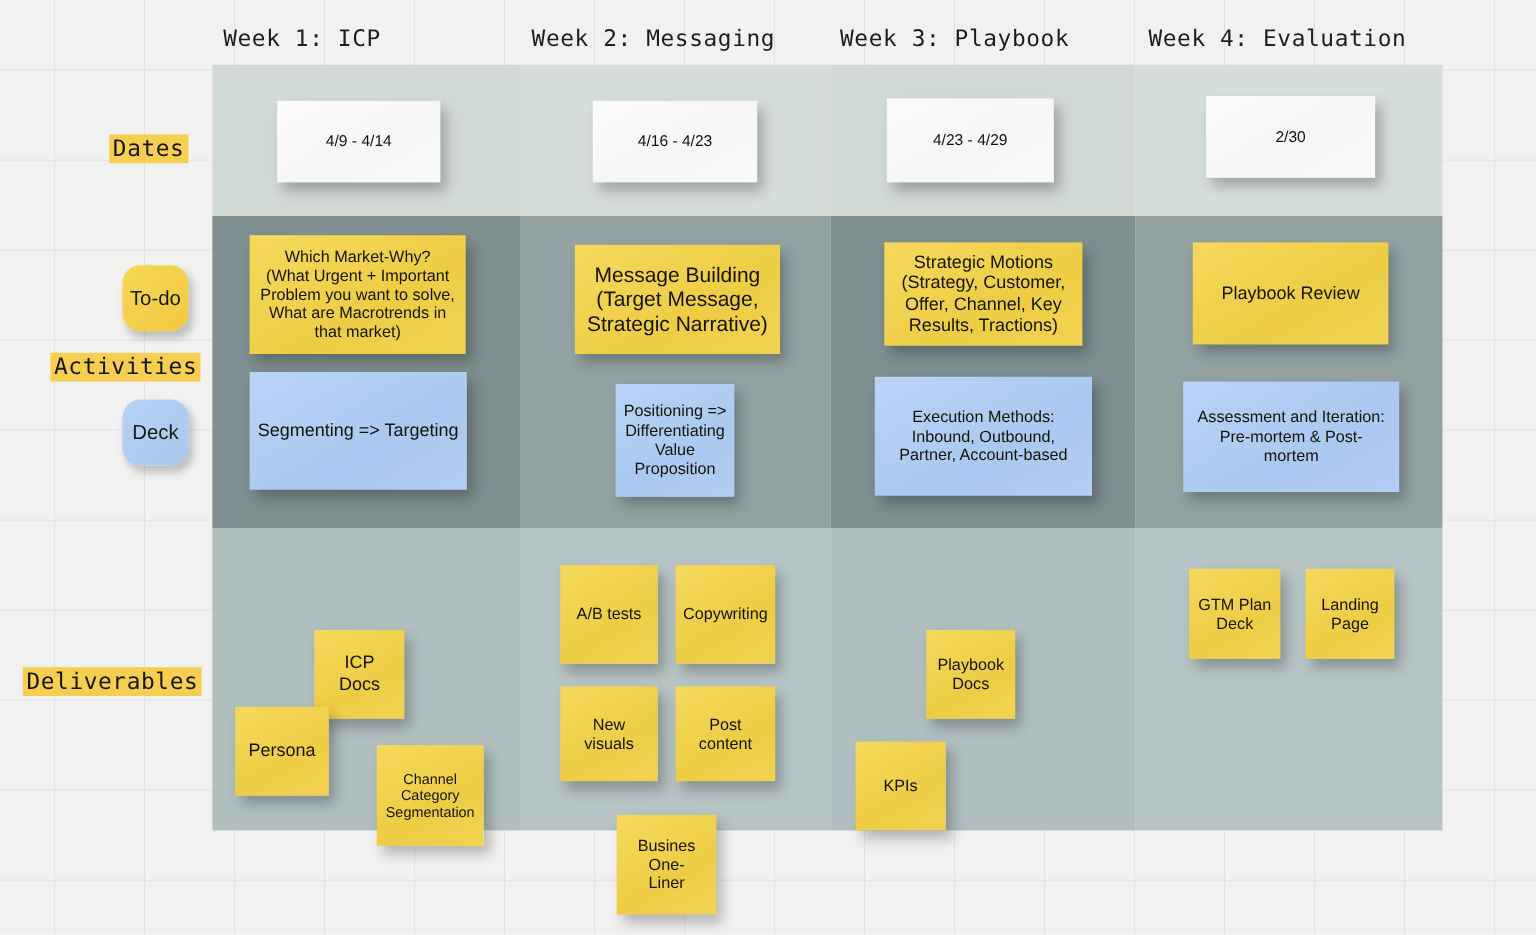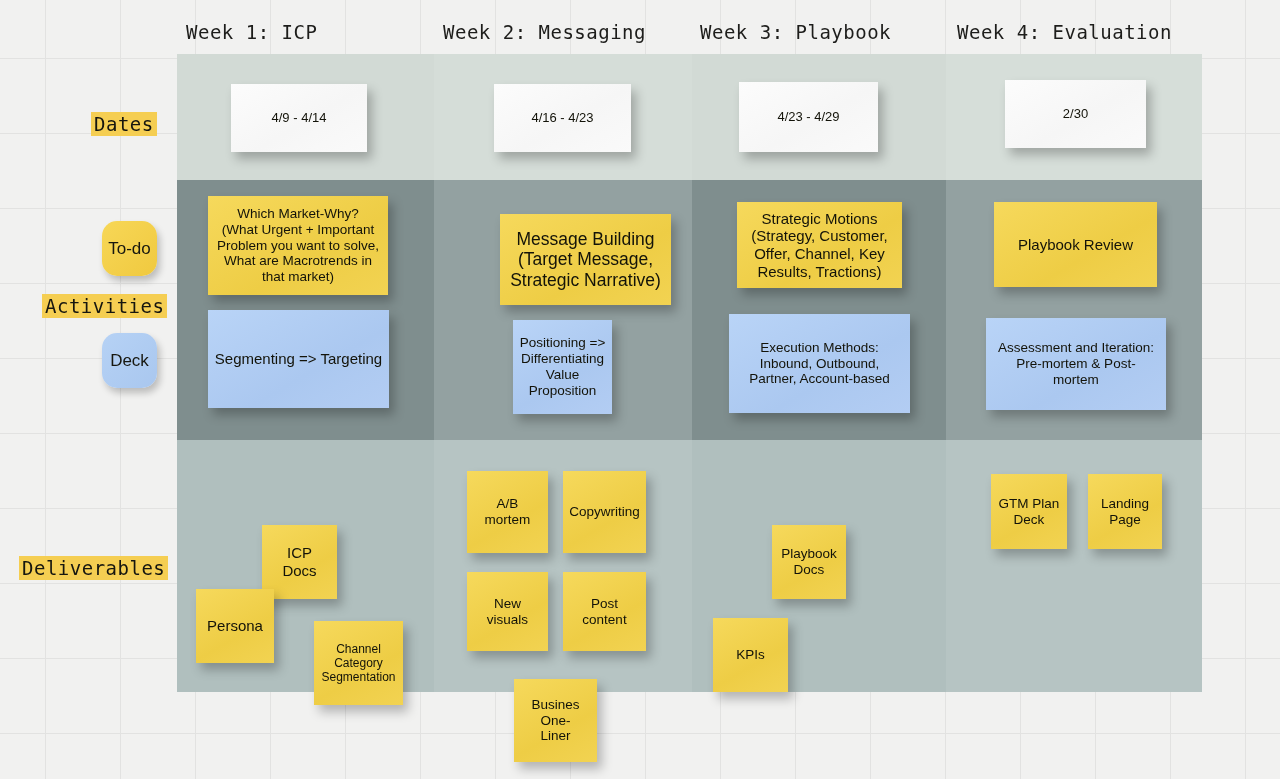--- a/index.html
+++ b/index.html
@@ -152,21 +152,21 @@
   <div class="card white" style="left:231px; top:84px; width:136px; height:68px;">4/9 - 4/14</div>
   <div class="card white" style="left:494px; top:84px; width:137px; height:68px;">4/16 - 4/23</div>
   <div class="card white" style="left:739px; top:82px; width:139px; height:70px;">4/23 - 4/29</div>
   <div class="card white" style="left:1005px; top:80px; width:141px; height:68px;">2/30</div>
 
   <div class="card yellow fs13" style="left:208px; top:196px; width:180px; height:99px;">Which Market-Why?
 (What Urgent + Important
 Problem you want to solve,
 What are Macrotrends in
 that market)</div>
-  <div class="card yellow fs17" style="left:500px; top:204px; width:171px; height:91px;margin-top:10px;">Message Building
+  <div class="card yellow fs17" style="left:479px; top:204px; width:171px; height:91px;">Message Building
 (Target Message,
 Strategic Narrative)</div>
   <div class="card yellow fs15" style="left:737px; top:202px; width:165px; height:86px;">Strategic Motions
 (Strategy, Customer,
 Offer, Channel, Key
 Results, Tractions)</div>
   <div class="card yellow fs15" style="left:994px; top:202px; width:163px; height:85px;">Playbook Review</div>
 
   <div class="card blue fs15" style="left:208px; top:310px; width:181px; height:98px;">Segmenting =&gt; Targeting</div>
   <div class="card blue fs13" style="left:513px; top:320px; width:99px; height:94px;text-align:center;">Positioning =&gt;
@@ -179,21 +179,21 @@
   <div class="card blue fs13" style="left:986px; top:318px; width:180px; height:92px;">Assessment and Iteration:
 Pre-mortem &amp; Post-
 mortem</div>
 
   <div class="card yellow fs15" style="left:262px; top:525px; width:75px; height:74px;">ICP Docs</div>
   <div class="card yellow fs15" style="left:196px; top:589px; width:78px; height:74px;">Persona</div>
   <div class="card yellow fs12" style="left:314px; top:621px; width:89px; height:84px;">Channel
 Category
 Segmentation</div>
 
-  <div class="card yellow fs13" style="left:467px; top:471px; width:81px; height:82px;">A/B mortem</div>
+  <div class="card yellow fs13" style="left:467px; top:471px; width:81px; height:82px;">A/B tests</div>
   <div class="card yellow fs13" style="left:563px; top:471px; width:83px; height:82px;">Copywriting</div>
   <div class="card yellow fs13" style="left:467px; top:572px; width:81px; height:79px;">New visuals</div>
   <div class="card yellow fs13" style="left:563px; top:572px; width:83px; height:79px;">Post content</div>
   <div class="card yellow fs13" style="left:514px; top:679px; width:83px; height:83px;">Busines One-
 Liner</div>
 
   <div class="card yellow fs13" style="left:772px; top:525px; width:74px; height:74px;">Playbook
 Docs</div>
   <div class="card yellow fs13" style="left:713px; top:618px; width:75px; height:74px;">KPIs</div>
 

